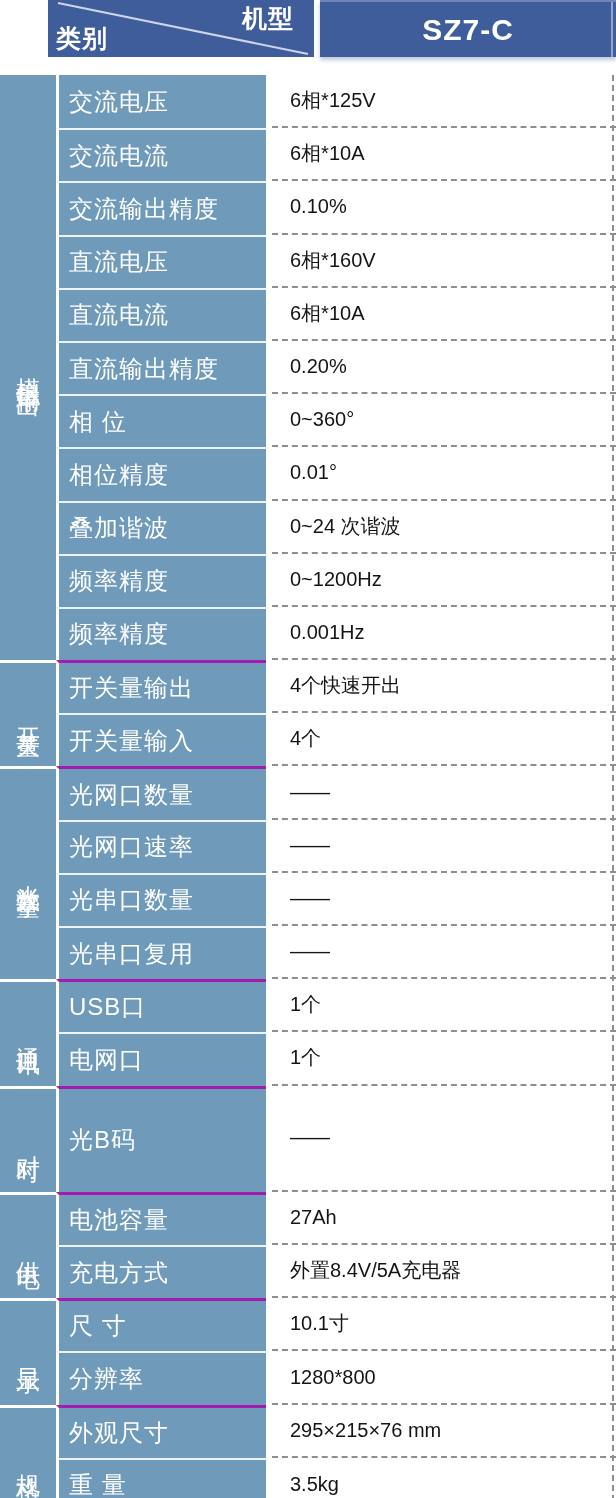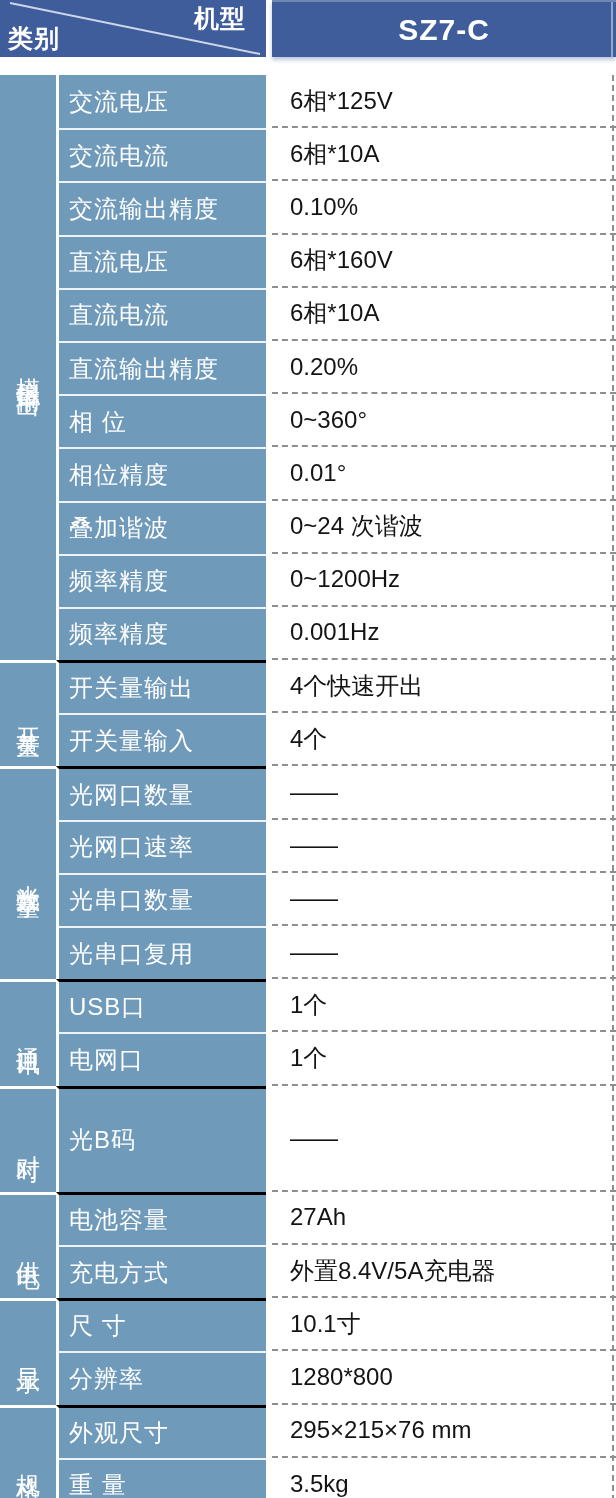--- a/index.html
+++ b/index.html
@@ -8,21 +8,21 @@
 
   .spec-table {
     position: relative;
     width: 616px;
     height: 1498px;
     background: #ffffff;
     overflow: hidden;
   }
 
   
-  .header { display: flex; height: 57px; }
+  .header { display: flex; height: 57px; margin-left: 48px; }
   .h-left {
     position: relative;
     width: 266px;
     background: #3f5d9b;
     overflow: hidden;
   }
   .h-left svg { position: absolute; left: 0; top: 0; }
   .h-category {
     position: absolute; left: 8px; bottom: 2px;
     color: #ffffff; font-size: 25px; font-weight: bold; letter-spacing: 1px;
@@ -73,28 +73,28 @@
   .label {
     width: 210px;
     background: #6f9aba;
     border-left: 3px solid #ffffff;
     display: flex; align-items: center;
     padding-left: 10px;
     color: #ffffff; font-size: 24px; letter-spacing: 1px;
   }
   .row:not(:first-child) .label { border-top: 2px solid rgba(255,255,255,0.88); }
   .group:not(:first-child) .gcell { border-top: 3px solid #ffffff; }
-  .group:not(:first-child) .row:first-child .label { border-top: 3px solid #000000; }
+  .group:not(:first-child) .row:first-child .label { border-top: 3px solid #a21caf; }
   .value {
     flex: 1;
     margin-left: 6px;
     background: #ffffff;
     display: flex; align-items: center;
     padding-left: 18px;
-    color: #141414; font-size: 24px;
+    color: #141414; font-size: 20px;
     border-bottom: 2px dashed #8e8e8e;
   }
   .group:last-child .row:last-child .value { border-bottom: none; }
 </style>
 </head>
 <body>
 
 <div class="spec-table">
 
   <div class="header">

